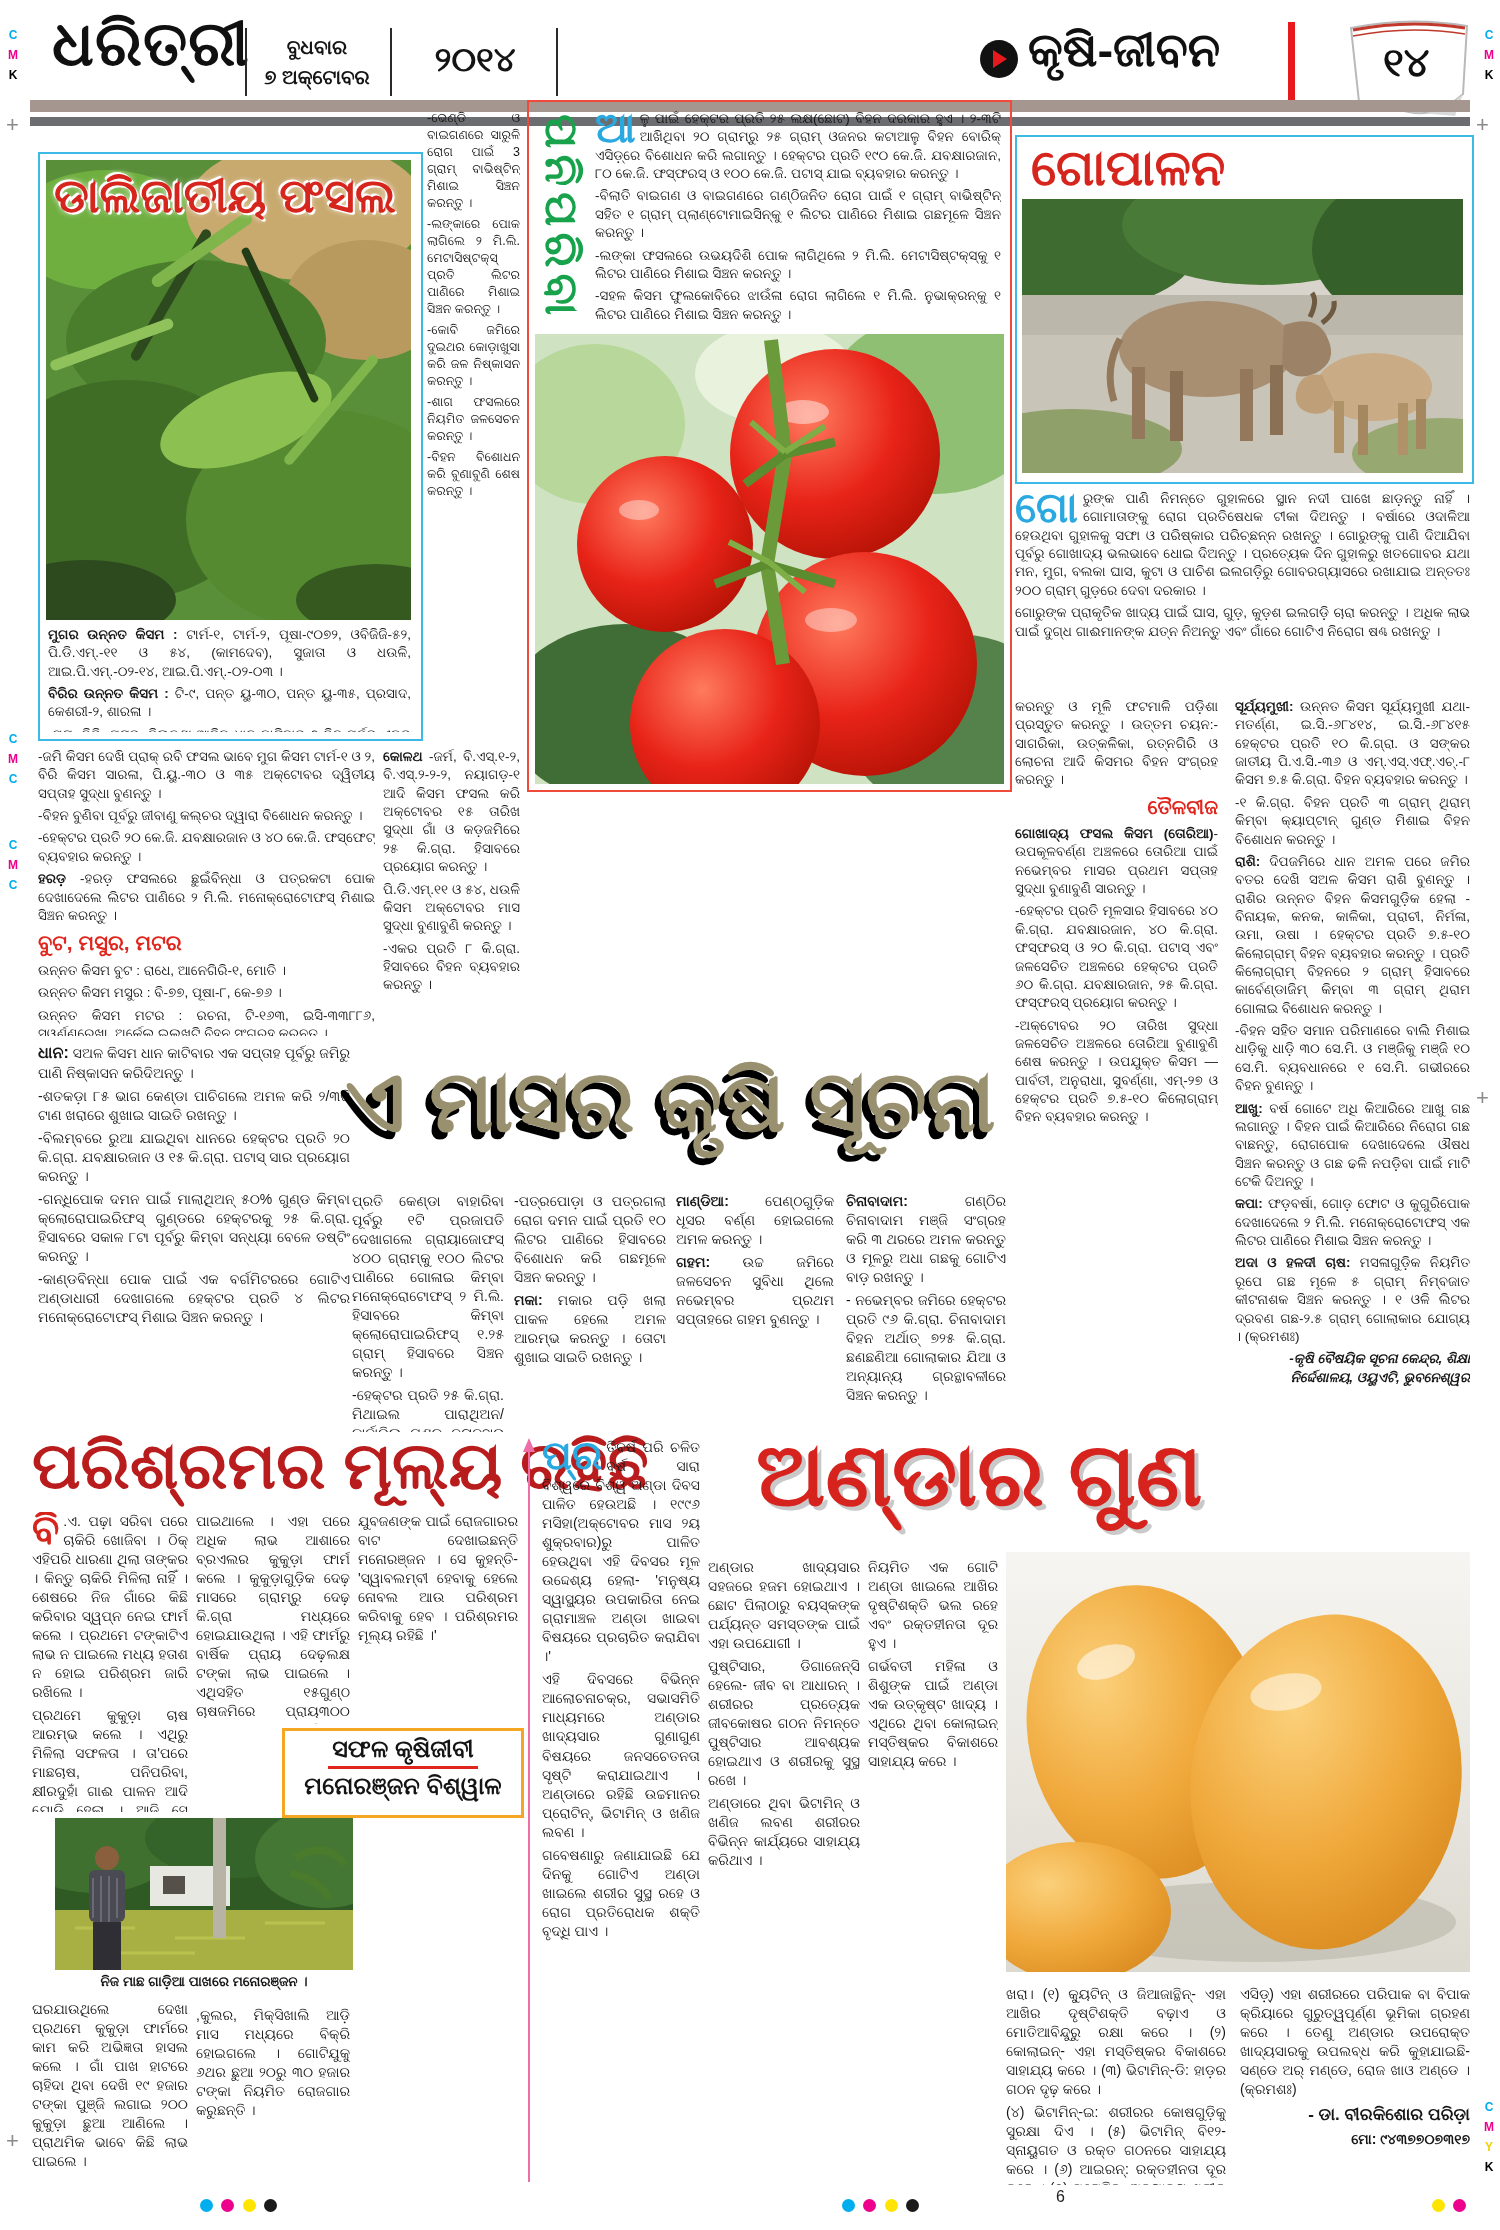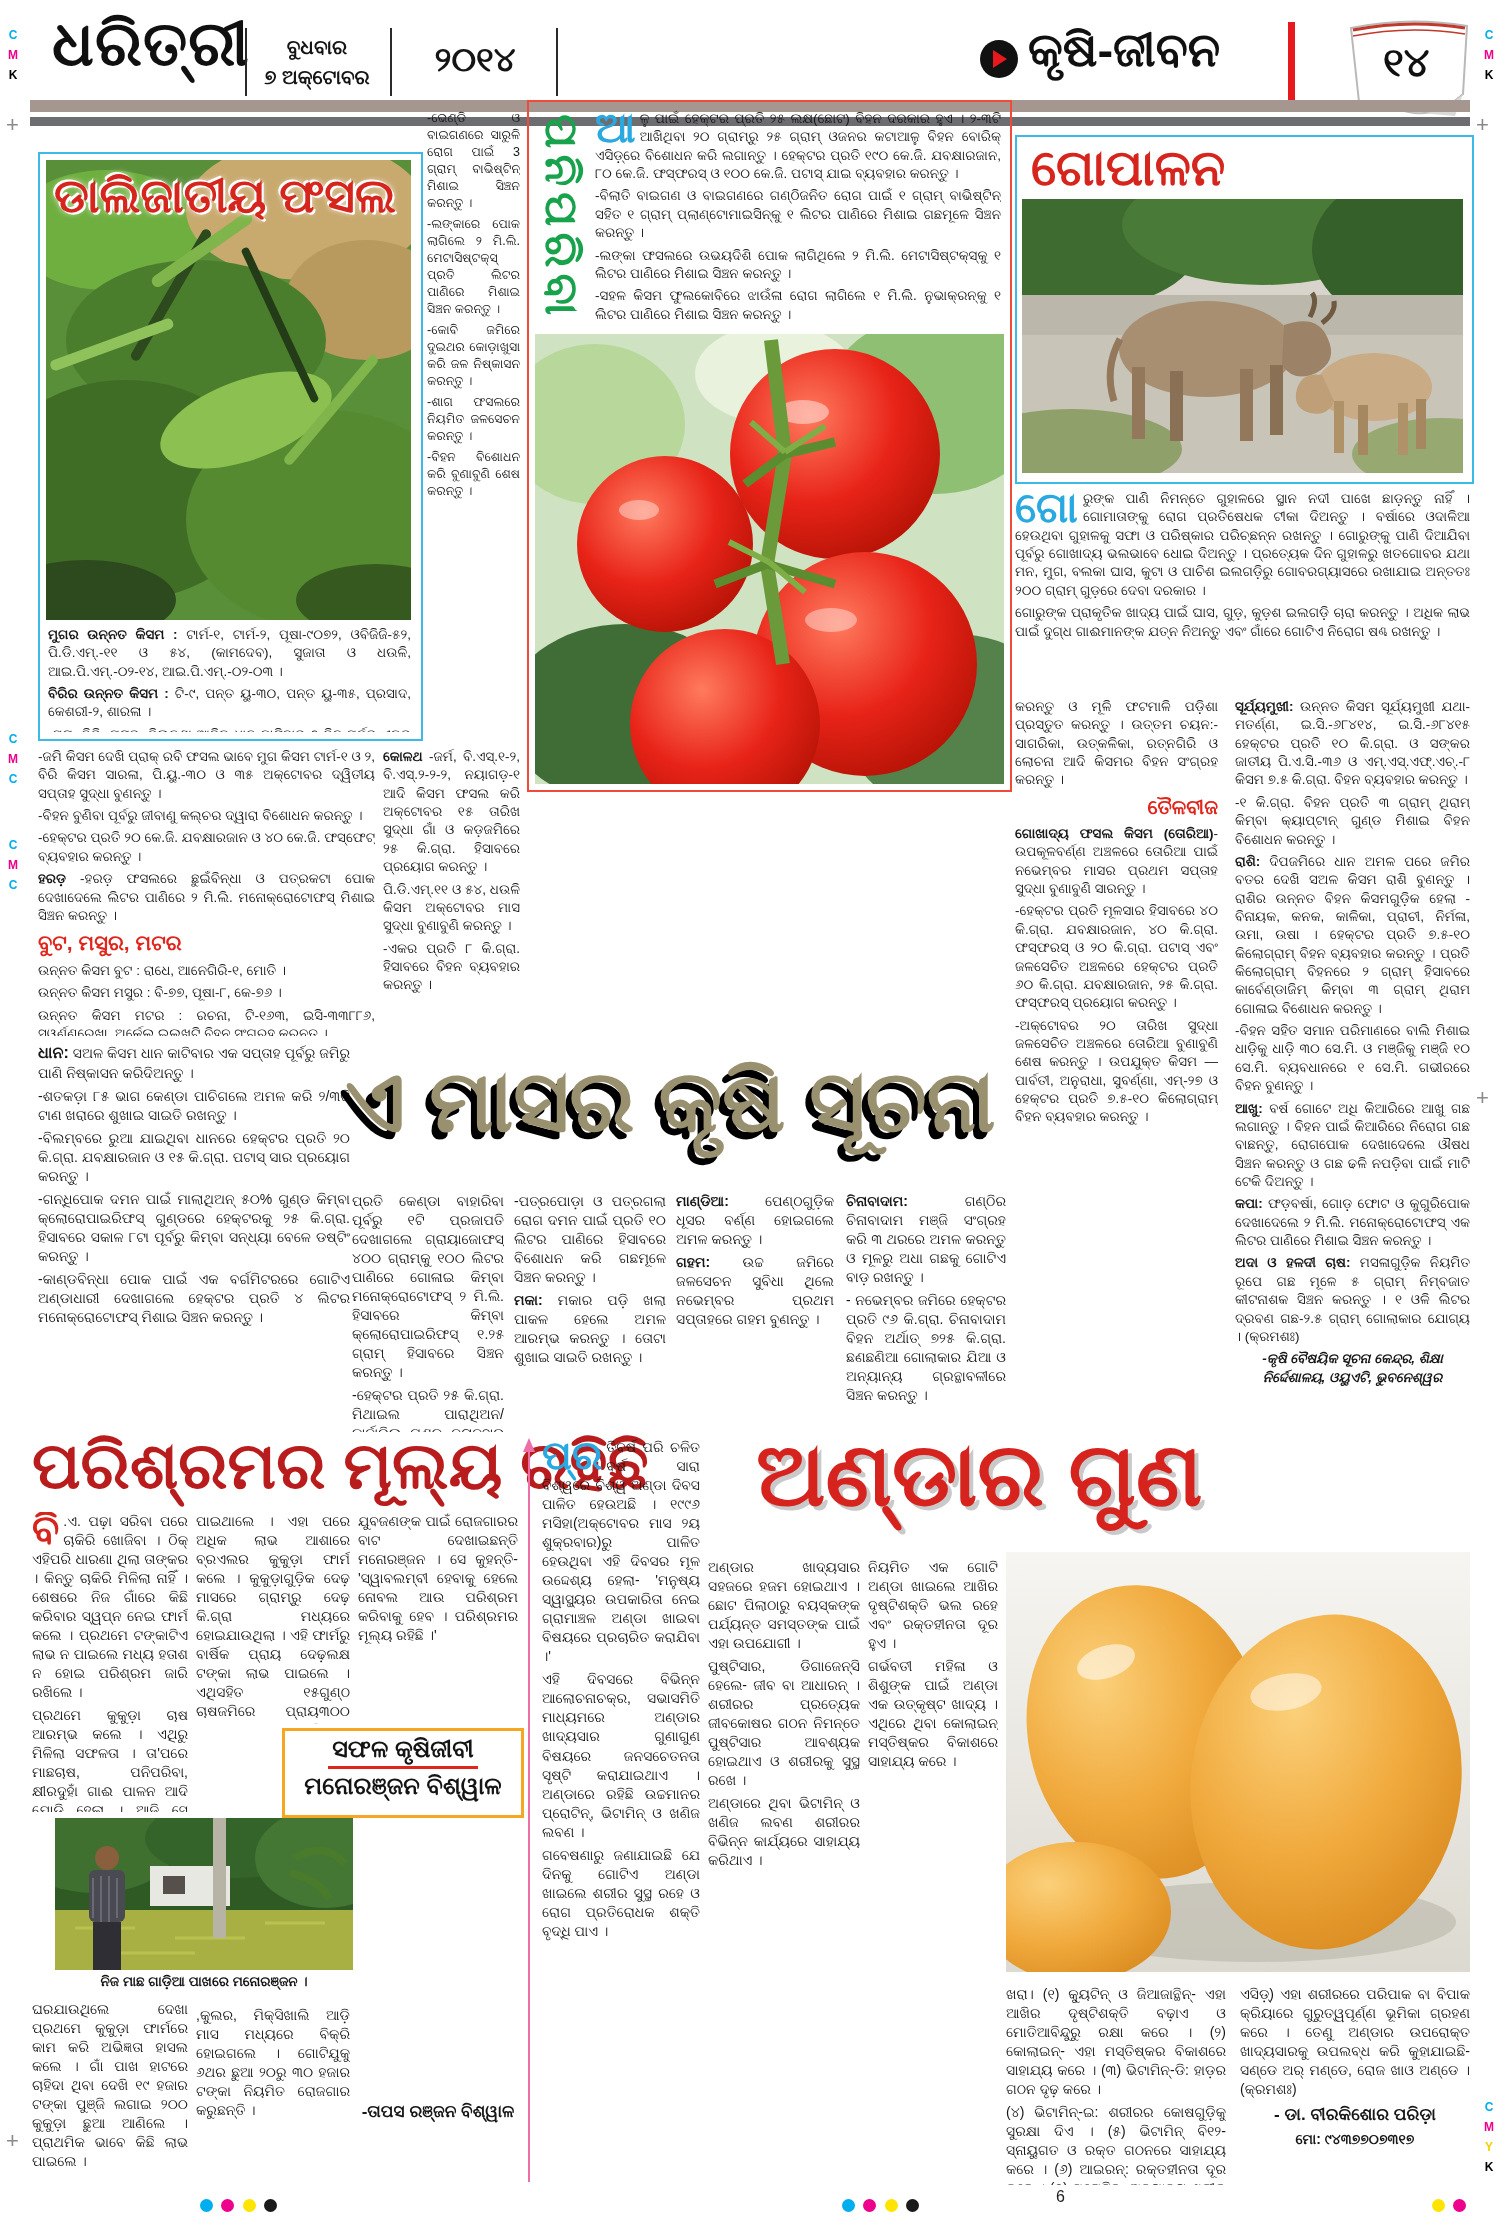--- a/index.html
+++ b/index.html
@@ -7,21 +7,21 @@
         font-family:"Liberation Sans","DejaVu Sans",sans-serif;color:#141414;}
   .abs{position:absolute;}
   .t{position:absolute;font-size:14px;line-height:1.36;text-align:justify;color:#161616;overflow:hidden;}
   .t p{margin:0 0 4px 0;}
   .lead{font-weight:bold;}
   .vline{position:absolute;width:2px;background:#2a2a2a;}
   .mark{position:absolute;font-size:12px;font-weight:bold;line-height:1.25;text-align:center;width:14px;}
   .cross{position:absolute;color:#8a8a8a;font-size:22px;font-weight:normal;}
   .dot{display:inline-block;width:13px;height:13px;border-radius:50%;margin-right:4px;vertical-align:middle;}
   .inhead{font-weight:bold;}
-  .byline{font-weight:bold;text-align:center;}
+  .byline{font-weight:bold;text-align:right;}
 </style>
 </head>
 <body>
 
 <div id="page">
 
   <div class="mark" style="left:6px;top:28px;color:#00aeef">C</div>
   <div class="mark" style="left:6px;top:48px;color:#ec008c">M</div>
   <div class="mark" style="left:6px;top:68px;color:#000">K</div>
   <div class="cross" style="left:6px;top:112px">+</div>
@@ -299,23 +299,20 @@
     </svg>
   </div>
   <div class="abs" style="left:55px;top:1974px;width:298px;text-align:center;font-size:13.5px;font-weight:bold">ନିଜ ମାଛ ଗାଡ଼ିଆ ପାଖରେ ମନୋରଞ୍ଜନ ।</div>
 
   <div class="t" style="left:32px;top:2000px;width:156px;height:182px">
     <p><span>ଘରଯାଉଥିଲେ ଦେଖା ପ୍ରଥମେ କୁକୁଡ଼ା ଫାର୍ମରେ କାମ କରି ଅଭିଜ୍ଞତା ହାସଲ କଲେ । ଗାଁ ପାଖ ହାଟରେ ଚାହିଦା ଥିବା ଦେଖି ୧୯ ହଜାର ଟଙ୍କା ପୁଞ୍ଜି ଲଗାଇ ୨୦୦ କୁକୁଡ଼ା ଛୁଆ ଆଣିଲେ । ପ୍ରାଥମିକ ଭାବେ କିଛି ଲାଭ ପାଇଲେ ।</span></p>
   </div>
   <div class="t" style="left:196px;top:2006px;width:154px;height:176px">
     <p><span>,କୁଲର, ମିକ୍ସିଖାଲି ଆଡ଼ି ମାସ ମଧ୍ୟରେ ବିକ୍ରି ହୋଇଗଲେ । ଗୋଟିଯୁକୁ ୬ଥର ଛୁଆ ୨୦ରୁ ୩୦ ହଜାର ଟଙ୍କା ନିୟମିତ ରୋଜଗାର କରୁଛନ୍ତି ।</span></p>
   </div>
-  <div class="t" style="left:358px;top:1820px;width:160px;height:340px">
-    <p class="byline" style="font-size:17px;margin-top:280px">-ତାପସ ରଞ୍ଜନ ବିଶ୍ୱାଳ</p>
-  </div>
 
   <div class="abs" style="left:528px;top:1452px;width:2px;height:730px;background:#ee6fa8"></div>
   <div class="abs" style="left:523px;top:1438px;width:0;height:0;border-left:6px solid transparent;border-right:6px solid transparent;border-bottom:14px solid #ee6fa8"></div>
 
   <div class="abs" style="left:756px;top:1424px;width:470px;height:120px;font-size:88px;font-weight:bold;color:#d6231e;text-shadow:4px 4px 0 #c9c9c9,-2px -2px 0 #fff,2px -2px 0 #fff,-2px 2px 0 #fff;white-space:nowrap">ଅଣ୍ଡାର ଗୁଣ</div>
 
   <div class="t" style="left:542px;top:1438px;width:158px;height:744px">
     <p><span style="float:left;font-size:40px;line-height:0.85;color:#2aa9e1;font-weight:bold;margin-right:4px">ପ୍ର</span><span>ତିବର୍ଷ ପରି ଚଳିତ ବର୍ଷ ସାରା ବିଶ୍ୱରେ ବିଶ୍ୱ ଅଣ୍ଡା ଦିବସ ପାଳିତ ହେଉଅଛି । ୧୯୯୬ ମସିହା(ଅକ୍ଟୋବର ମାସ ୨ୟ ଶୁକ୍ରବାର)ରୁ ପାଳିତ ହେଉଥିବା ଏହି ଦିବସର ମୂଳ ଉଦ୍ଦେଶ୍ୟ ହେଲା- 'ମନୁଷ୍ୟ ସ୍ୱାସ୍ଥ୍ୟର ଉପକାରିତା ନେଇ ଗ୍ରାମାଞ୍ଚଳ ଅଣ୍ଡା ଖାଇବା ବିଷୟରେ ପ୍ରଚାରିତ କରାଯିବା ।'</span></p>
     <p><span>ଏହି ଦିବସରେ ବିଭିନ୍ନ ଆଲୋଚନାଚକ୍ର, ସଭାସମିତି ମାଧ୍ୟମରେ ଅଣ୍ଡାର ଖାଦ୍ୟସାର ଗୁଣାଗୁଣ ବିଷୟରେ ଜନସଚେତନତା ସୃଷ୍ଟି କରାଯାଇଥାଏ । ଅଣ୍ଡାରେ ରହିଛି ଉଚ୍ଚମାନର ପ୍ରୋଟିନ୍, ଭିଟାମିନ୍ ଓ ଖଣିଜ ଲବଣ ।</span></p>
     <p><span>ଗବେଷଣାରୁ ଜଣାଯାଇଛି ଯେ ଦିନକୁ ଗୋଟିଏ ଅଣ୍ଡା ଖାଇଲେ ଶରୀର ସୁସ୍ଥ ରହେ ଓ ରୋଗ ପ୍ରତିରୋଧକ ଶକ୍ତି ବୃଦ୍ଧି ପାଏ ।</span></p>

